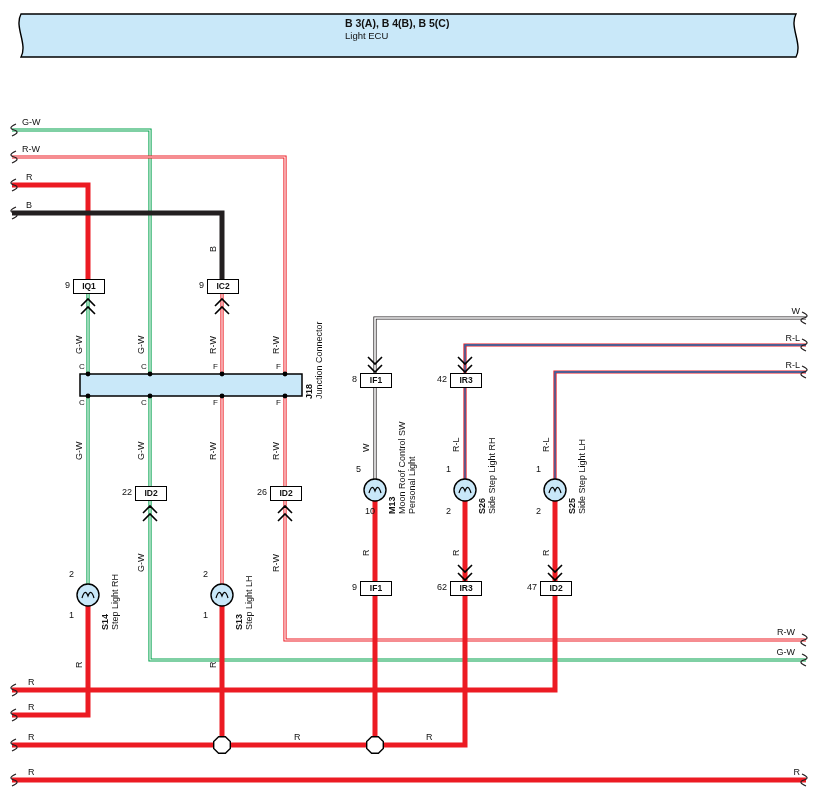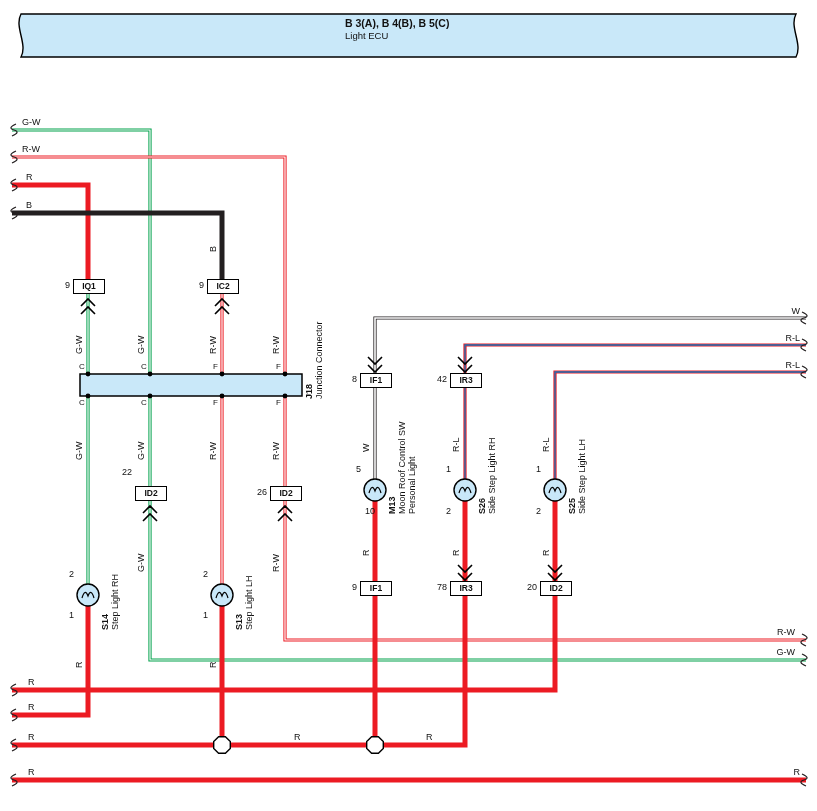--- a/index.html
+++ b/index.html
@@ -178,33 +178,33 @@
 <div class="vl" style="left:451px;top:452px">R-L</div>
 <div class="vl" style="left:541px;top:452px">R-L</div>
 <div class="vl" style="left:361px;top:556px">R</div>
 <div class="vl" style="left:451px;top:556px">R</div>
 <div class="vl" style="left:541px;top:556px">R</div>
 
 <div class="pin" style="left:50px;top:280px">9</div>
 <div class="cbox" style="left:73px;top:279px">IQ1</div>
 <div class="pin" style="left:184px;top:280px">9</div>
 <div class="cbox" style="left:207px;top:279px">IC2</div>
-<div class="pin" style="left:112px;top:467px">22</div>
+<div class="pin" style="left:112px;top:487px">22</div>
 <div class="cbox" style="left:135px;top:486px">ID2</div>
 <div class="pin" style="left:247px;top:487px">26</div>
 <div class="cbox" style="left:270px;top:486px">ID2</div>
 <div class="pin" style="left:337px;top:374px">8</div>
 <div class="cbox" style="left:360px;top:373px">IF1</div>
 <div class="pin" style="left:427px;top:374px">42</div>
 <div class="cbox" style="left:450px;top:373px">IR3</div>
 <div class="pin" style="left:337px;top:582px">9</div>
 <div class="cbox" style="left:360px;top:581px">IF1</div>
-<div class="pin" style="left:427px;top:582px">78</div>
+<div class="pin" style="left:427px;top:582px">62</div>
 <div class="cbox" style="left:450px;top:581px">IR3</div>
-<div class="pin" style="left:517px;top:582px">20</div>
+<div class="pin" style="left:517px;top:582px">47</div>
 <div class="cbox" style="left:540px;top:581px">ID2</div>
 
 <div class="cf" style="left:79px;top:363px">C</div>
 <div class="cf" style="left:141px;top:363px">C</div>
 <div class="cf" style="left:213px;top:363px">F</div>
 <div class="cf" style="left:276px;top:363px">F</div>
 <div class="cf" style="left:79px;top:399px">C</div>
 <div class="cf" style="left:141px;top:399px">C</div>
 <div class="cf" style="left:213px;top:399px">F</div>
 <div class="cf" style="left:276px;top:399px">F</div>

